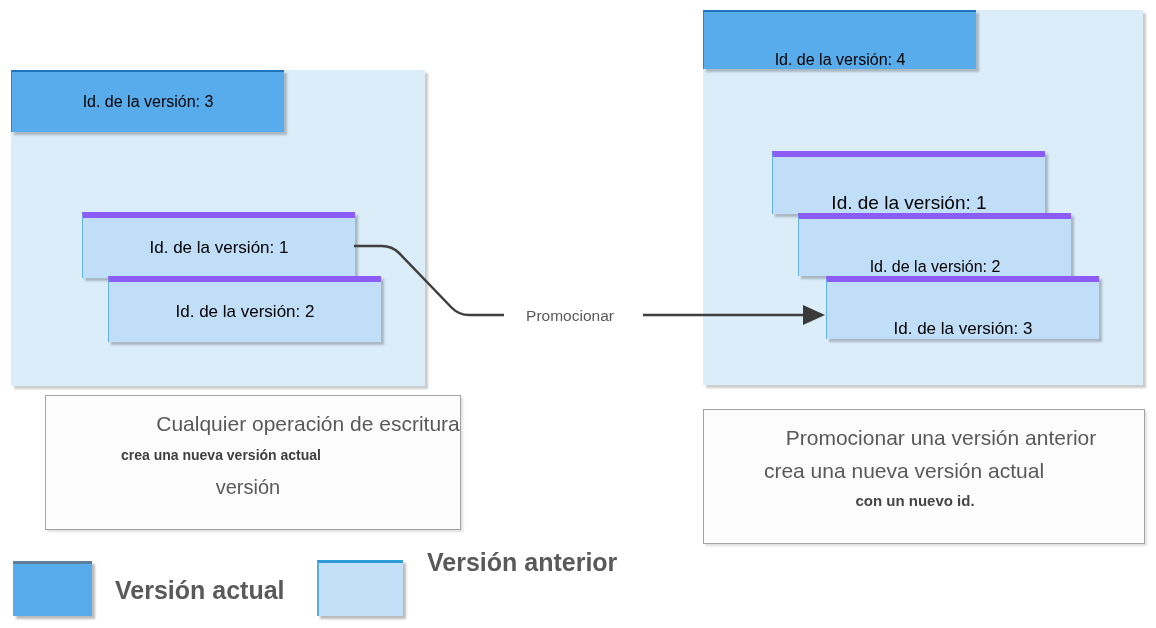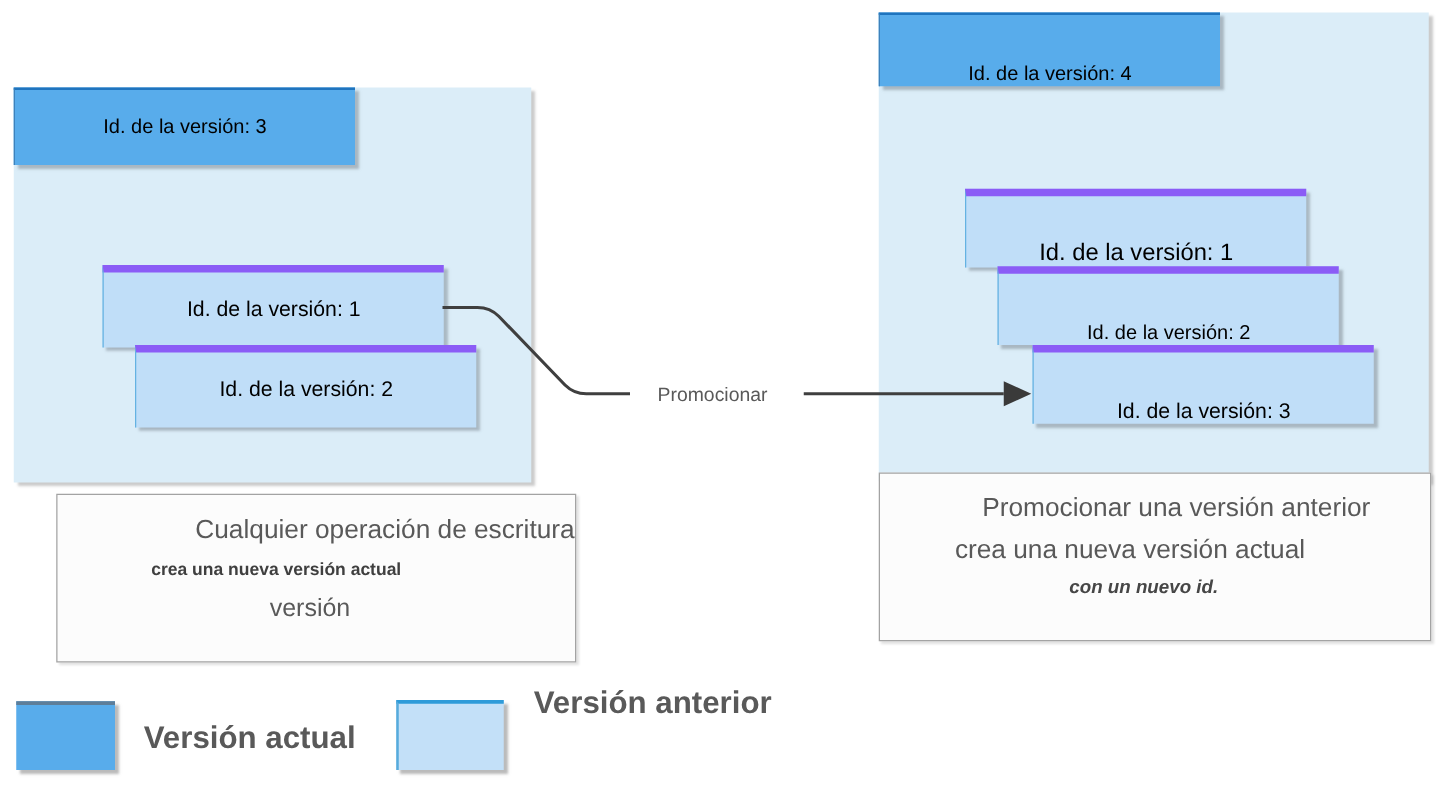--- a/index.html
+++ b/index.html
@@ -40,28 +40,28 @@
   #right-panel .card:nth-of-type(3){ left:95px;  top:203px; font-size:16px; }
   #right-panel .card:nth-of-type(4){ left:123px; top:266px; font-size:17px; }
 
   
   .caption {
     position:absolute; background:#fcfcfc; border:1px solid #a3a3a3;
     box-shadow:2px 2px 2px rgba(0,0,0,.12);
     color:#595959; text-align:center; overflow:visible;
   }
   #left-caption  { left:11px;  top:395px; width:414px; height:133px;margin-left:34px; }
-  #right-caption { left:703px; top:378px; width:440px; height:133px; }
+  #right-caption { left:703px; top:409px; width:440px; height:133px; }
   .cap-line { white-space:nowrap; }
   #left-caption  .l1 { margin-top:16px; font-size:21px; transform:translateX(55px); }
   #left-caption  .l2 { margin-top:11px; font-size:14px; font-weight:bold; color:#3f3f3f; transform:translateX(-32px); }
   #left-caption  .l3 { margin-top:13px; font-size:20px; transform:translateX(-5px); }
   #right-caption .l1 { margin-top:16px; font-size:21px; transform:translateX(17px); }
   #right-caption .l2 { margin-top:9px;  font-size:21px; transform:translateX(-20px); }
-  #right-caption .l3 { margin-top:9px;  font-size:15px; font-weight:bold; color:#464646; transform:translateX(-9px);font-style:italic; }
+  #right-caption .l3 { margin-top:9px;  font-size:15px; font-weight:bold; color:#464646; transform:translateX(-9px); }
 
   
   #connector { position:absolute; left:0; top:0; width:1156px; height:628px; pointer-events:none; }
   #connector path, #connector line { stroke:#3f3f3f; stroke-width:2.5; fill:none; }
   #connector text { font-family:"Liberation Sans", sans-serif; font-size:15.5px; fill:#595959; }
   #connector polygon { fill:#3a3a3a; }
 
   
   .legend-swatch { position:absolute; box-shadow:3px 3px 2px rgba(120,120,120,.5); }
   #legend-swatch-actual   { left:13px;  top:561px; width:79px; height:52px; background:#58aceb; border-top:3px solid #5e7e99; }

